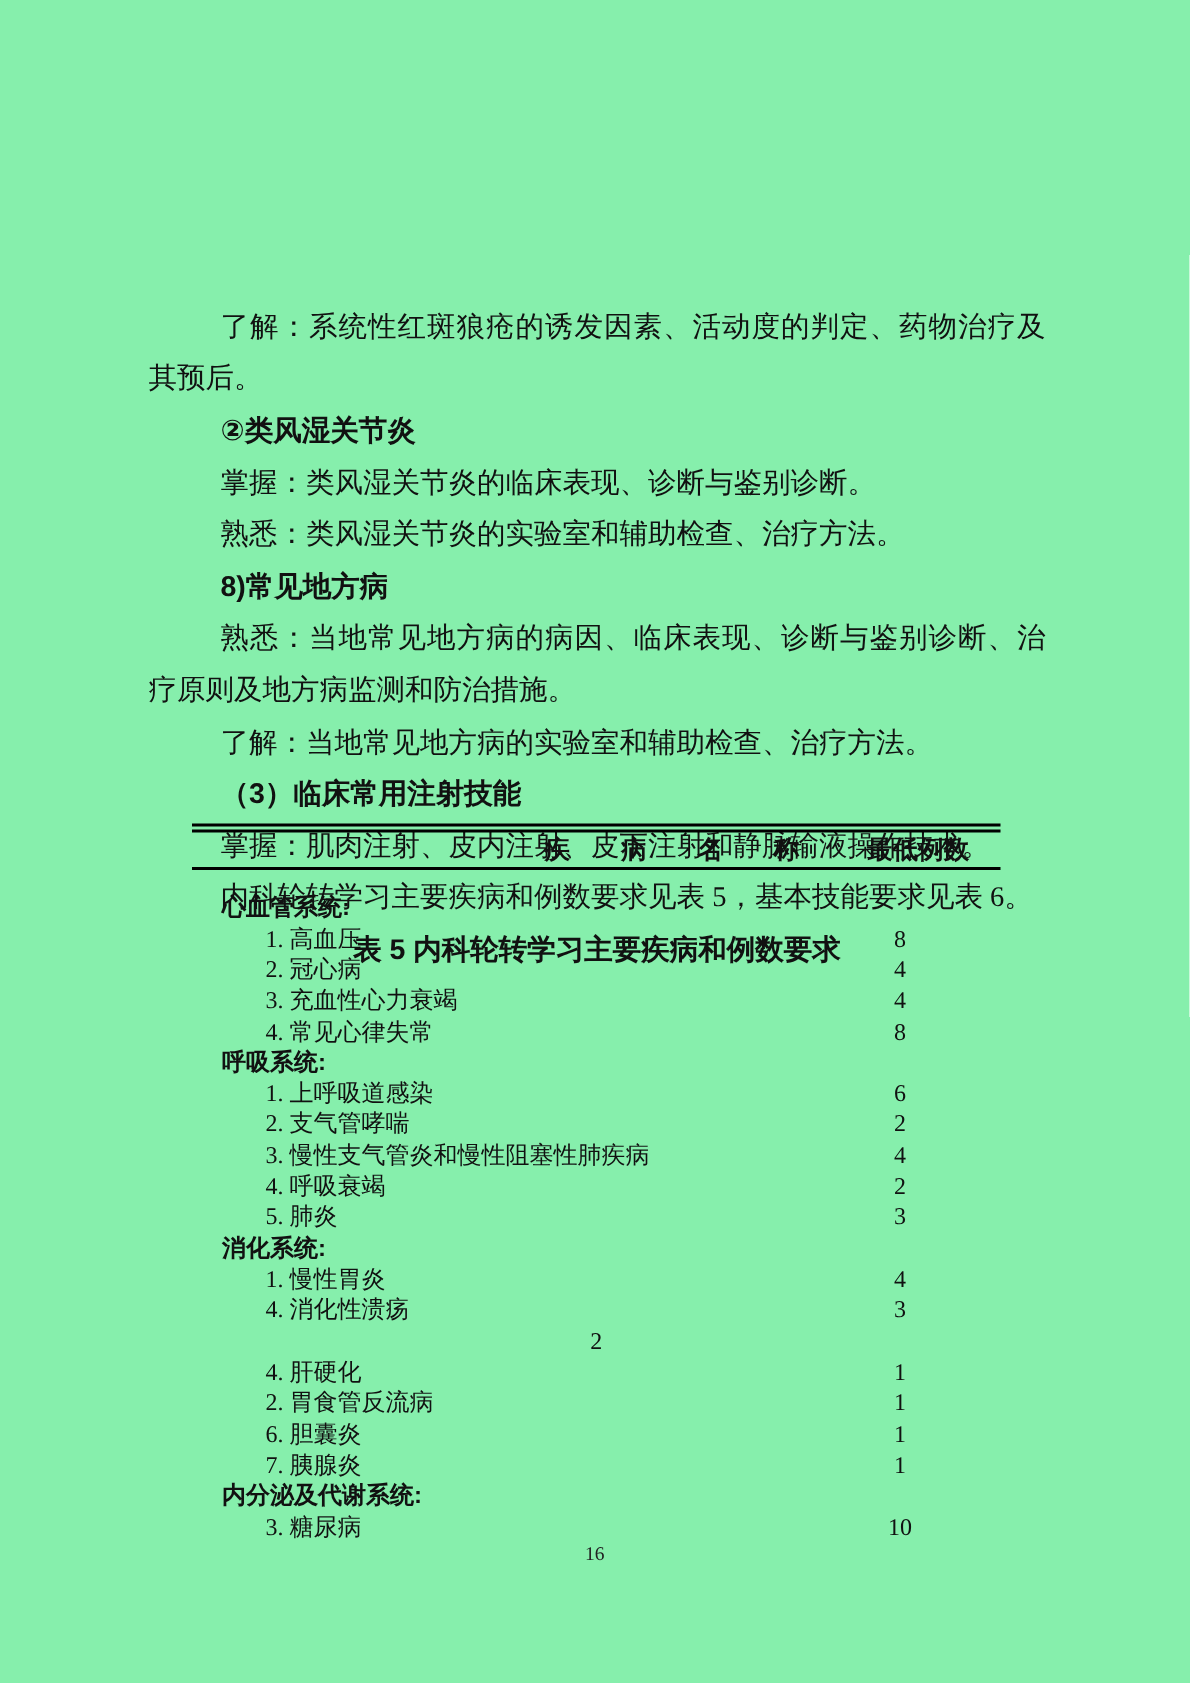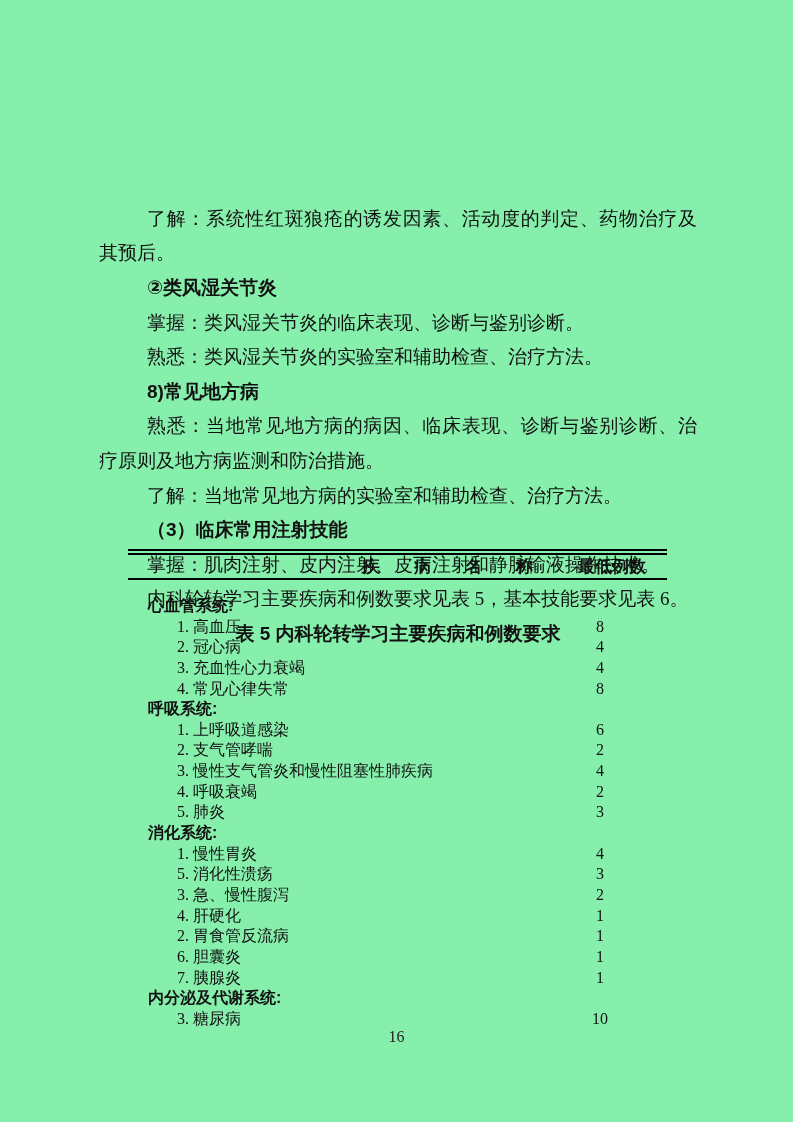--- a/index.html
+++ b/index.html
@@ -91,21 +91,21 @@
     flex: 1;
     text-align: center;
   }
   
   .page-number {
     position: absolute;
     left: 0;
     top: 1028px;
     width: 793px;
     text-align: center;
-    font-size: 16px;
+    font-size: 13px;
     color: #222;
   }
 </style>
 </head>
 <body>
 
 <div class="page">
 
   <div class="body-text">
     
@@ -164,25 +164,24 @@
         </div>
         <div class="t-row section">
           <div class="c-name">消化系统:</div>
           <div class="c-count"></div>
         </div>
         <div class="t-row item">
           <div class="c-name">1. 慢性胃炎</div>
           <div class="c-count">4</div>
         </div>
         <div class="t-row item">
-          <div class="c-name">5. 消化性溃疡</div>
+          <div class="c-name">4. 消化性溃疡</div>
           <div class="c-count">3</div>
         </div>
         <div class="t-row item">
-          <div class="c-name">3. 急、慢性腹泻</div>
           <div class="c-count">2</div>
         </div>
         <div class="t-row item">
           <div class="c-name">4. 肝硬化</div>
           <div class="c-count">1</div>
         </div>
         <div class="t-row item">
           <div class="c-name">2. 胃食管反流病</div>
           <div class="c-count">1</div>
         </div>

